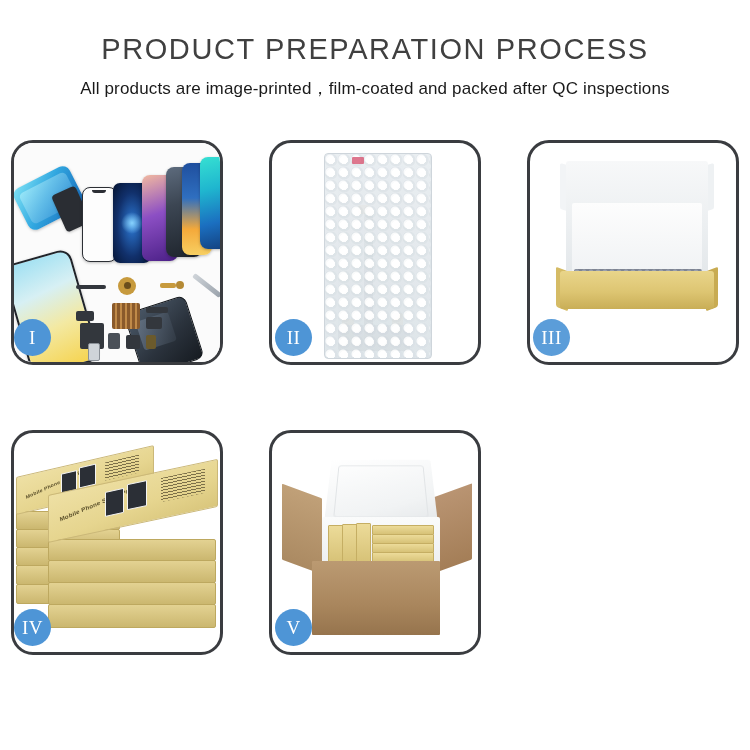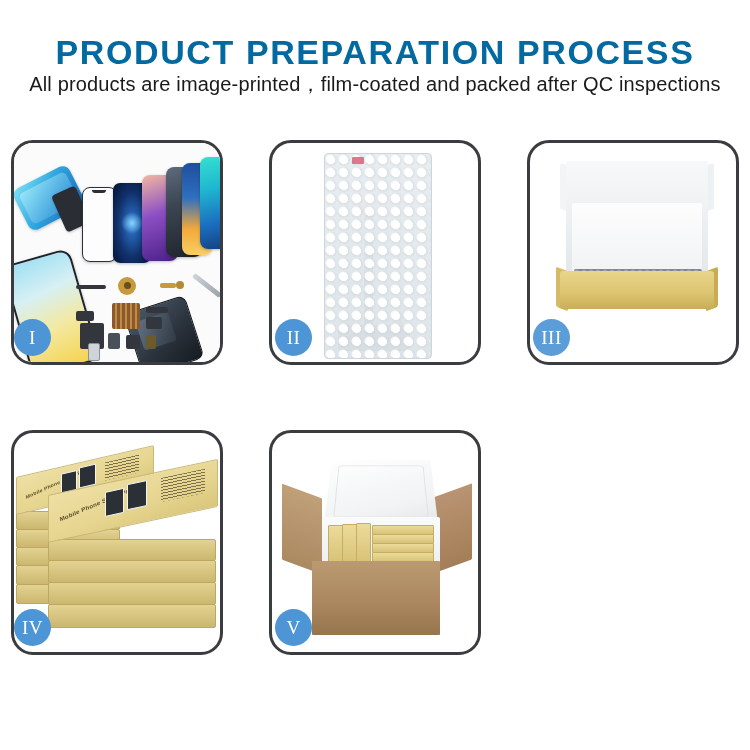--- a/index.html
+++ b/index.html
@@ -6,26 +6,26 @@
   body{
     width:750px;height:750px;background:#ffffff;
     font-family:"Liberation Sans", sans-serif;
     overflow:hidden;position:relative;
   }
   .page{position:absolute;inset:0;}
 
   
   .header{position:absolute;left:0;top:34px;width:750px;text-align:center;}
   .title{
-    font-size:34px;font-weight:700;color:#0369a1;letter-spacing:1.6px;
+    font-size:29px;font-weight:400;color:#404040;letter-spacing:1.6px;
     font-family:"Liberation Sans", sans-serif;line-height:1.1;
     white-space:nowrap;
   }
   .subtitle{
-    font-size:20px;color:#1a1a1a;letter-spacing:.15px;
+    margin-top:11px;font-size:17px;color:#1a1a1a;letter-spacing:.15px;
     font-family:"Liberation Sans", sans-serif;white-space:nowrap;
   }
 
   
   .grid{position:absolute;left:11px;top:140px;width:728px;height:534px;}
   .panel{
     position:absolute;width:212px;height:225px;
     border:3px solid #3a3c40;border-radius:22px;
     background:#ffffff;box-sizing:border-box;overflow:hidden;
   }

